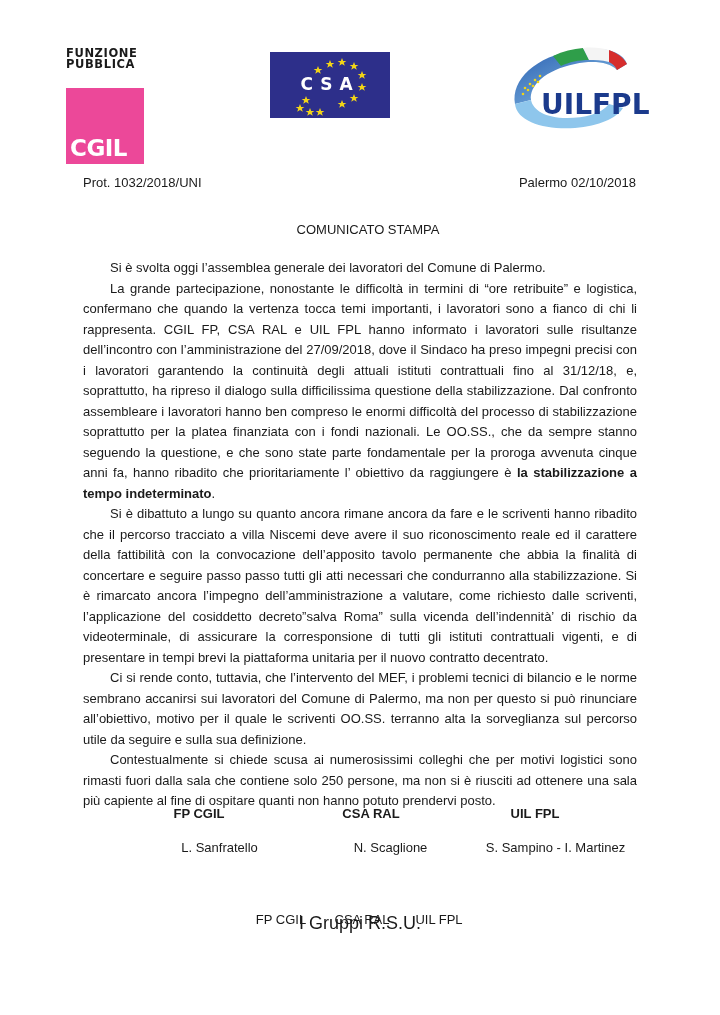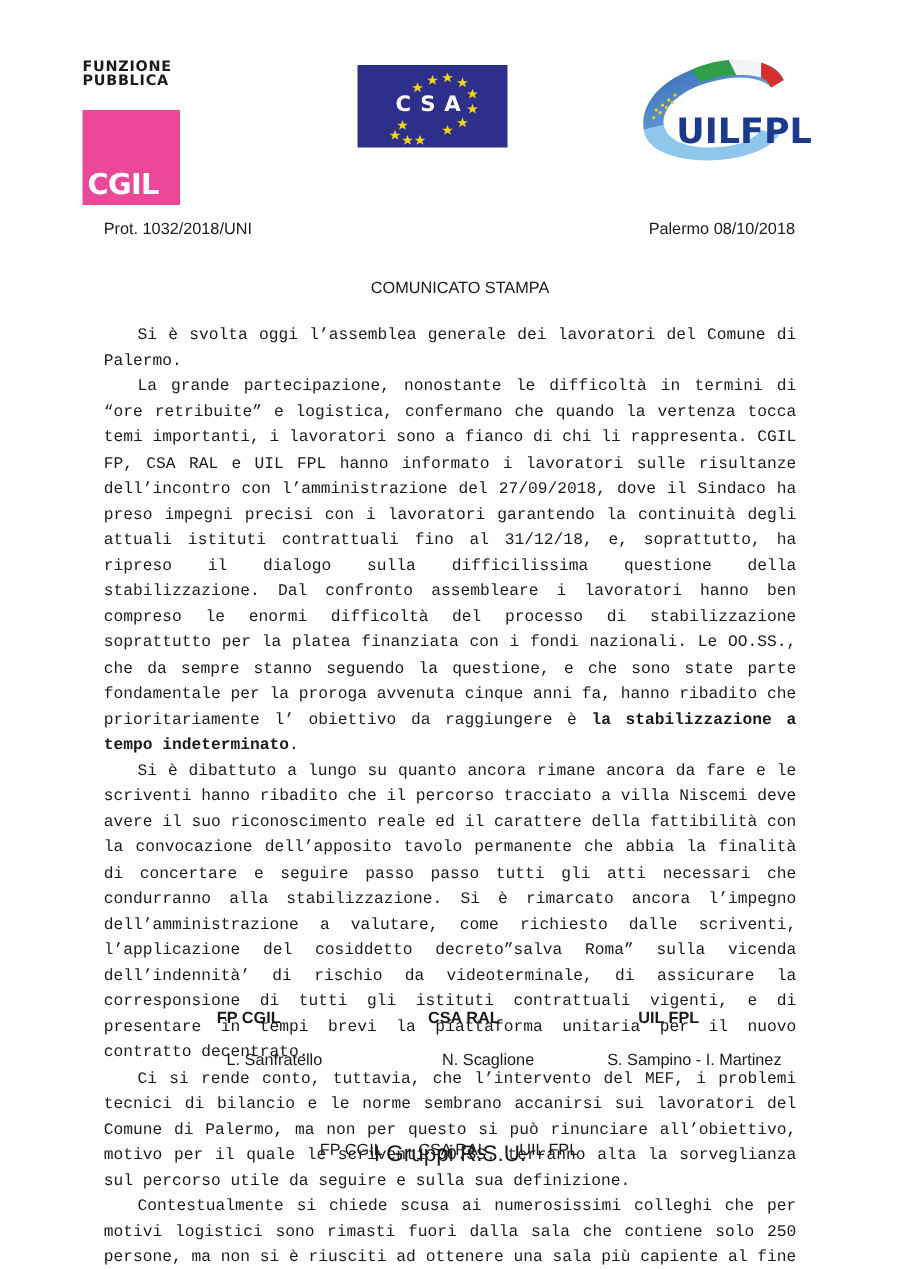--- a/index.html
+++ b/index.html
@@ -7,35 +7,35 @@
          font-family: "Liberation Sans", "DejaVu Sans", sans-serif; color: #1a1a1a; }
 
   
   .logo-cgil { position: absolute; left: 66px; top: 48px; width: 80px; }
   .cgil-title { font-family: "DejaVu Sans", sans-serif; font-weight: bold; font-size: 11.5px;
                 line-height: 11px; letter-spacing: 0.6px; color: #1a1a1a; }
   .cgil-box { margin-top: 18px; width: 78px; height: 76px; background: #ec4899; position: relative; }
   .cgil-box span { position: absolute; left: 4px; bottom: 3px; color: #fff; font-family: "DejaVu Sans", sans-serif;
                    font-weight: bold; font-size: 23px; letter-spacing: -0.5px; }
 
-  .logo-csa { position: absolute; left: 286px; top: 52px; width: 120px; height: 66px; background: #2d2f8a; }
+  .logo-csa { position: absolute; left: 270px; top: 52px; width: 120px; height: 66px; background: #2d2f8a; }
   .logo-csa svg { position: absolute; left: 0; top: 0; }
   .csa-text { position: absolute; left: 0; right: 0; top: 22px; text-align: center; color: #fff;
               font-family: "DejaVu Sans", sans-serif; font-weight: bold; font-size: 17px; letter-spacing: 7px; }
 
   .logo-uil { position: absolute; left: 505px; top: 42px; width: 150px; height: 92px; text-align: right; }
 
   
   .prot { position: absolute; left: 83px; top: 175px; font-size: 13px; }
   .place-date { position: absolute; right: 84px; top: 175px; font-size: 13px; }
   .doc-title { position: absolute; left: 0; right: 0; top: 222px; text-align: center; font-size: 13px; padding-left: 16px; }
 
   
   .body-text { position: absolute; left: 83px; top: 258px; width: 554px; font-size: 13px; line-height: 20.5px; }
-  .body-text p { margin: 0; text-align: justify; text-indent: 27px; font-family: Liberation Mono, monospace; }
+  .body-text p { margin: 0; text-align: justify; text-indent: 27px; }
   .body-text b { font-weight: bold; }
 
   
   .sig-row { position: absolute; left: 0; width: 720px; font-size: 13px; }
   .sig-col { position: absolute; text-align: center; transform: translateX(-50%); white-space: nowrap; }
   .sig-org { top: 806px; font-weight: bold; }
   .sig-name { top: 840px; padding-left: 41px; }
   .rsu-title { position: absolute; left: 0; right: 0; top: 873px; text-align: center; font-size: 18px; margin-top: 40px; }
   .rsu-row { top: 912px; }
 </style>
@@ -91,21 +91,21 @@
         <circle cx="23" cy="48" r="1.3"></circle>
         <circle cx="28" cy="44" r="1.3"></circle>
       <circle cx="35" cy="34" r="1.3"></circle>
         <circle cx="33" cy="40" r="1.3"></circle>
     </g>
     <text x="36" y="72" font-family="DejaVu Sans, sans-serif" font-weight="bold" font-size="28" fill="#1b3a8c">UILFPL</text>
   </svg>
 </div>
 
 <div class="prot">Prot.  1032/2018/UNI</div>
-<div class="place-date">Palermo 08/10/2018</div>
+<div class="place-date">Palermo 02/10/2018</div>
 <div class="doc-title">COMUNICATO STAMPA</div>
 
 <div class="body-text">
   <p><span>Si è svolta oggi l’assemblea generale dei lavoratori del Comune di Palermo.</span></p>
   <p><span>La grande partecipazione, nonostante le difficoltà in termini di “ore retribuite” e logistica, confermano che quando la vertenza tocca temi importanti,  i lavoratori sono a fianco di chi li rappresenta. CGIL FP, CSA RAL e UIL FPL hanno informato i lavoratori sulle risultanze dell’incontro con l’amministrazione del 27/09/2018, dove il Sindaco ha preso impegni precisi con i  lavoratori garantendo la continuità degli attuali istituti contrattuali fino al 31/12/18, e, soprattutto, ha ripreso il dialogo sulla difficilissima questione della stabilizzazione. Dal confronto assembleare i lavoratori hanno ben compreso le enormi difficoltà del processo di stabilizzazione soprattutto per la platea finanziata con i fondi nazionali. Le OO.SS., che da sempre stanno seguendo la questione, e che sono state parte fondamentale per la proroga avvenuta cinque anni fa, hanno ribadito che prioritariamente  l’ obiettivo  da raggiungere è </span><b>la stabilizzazione a tempo indeterminato</b><span>.</span></p>
   <p><span>Si è dibattuto a lungo su quanto ancora rimane ancora da fare e le scriventi hanno ribadito che il percorso tracciato a villa Niscemi deve avere il suo riconoscimento reale ed il carattere della fattibilità  con la convocazione dell’apposito tavolo permanente che abbia la finalità di concertare e seguire passo passo tutti gli atti necessari che condurranno alla stabilizzazione. Si è rimarcato ancora l’impegno dell’amministrazione a valutare, come richiesto dalle scriventi, l’applicazione del cosiddetto decreto”salva Roma” sulla vicenda dell’indennità’ di rischio da videoterminale, di assicurare la corresponsione di tutti gli istituti contrattuali vigenti, e di presentare in tempi brevi la piattaforma unitaria per il nuovo contratto decentrato.</span></p>
   <p><span>Ci si rende conto, tuttavia, che l’intervento del MEF, i problemi tecnici di bilancio e le norme sembrano accanirsi sui lavoratori del Comune di Palermo, ma non per questo si può rinunciare all’obiettivo, motivo per il quale le scriventi OO.SS. terranno alta la sorveglianza sul percorso utile da seguire e sulla sua definizione.</span></p>
   <p><span>Contestualmente si chiede scusa ai numerosissimi colleghi che per motivi logistici sono rimasti fuori dalla sala che contiene solo 250 persone, ma non si è riusciti ad ottenere una sala più capiente  al fine di ospitare quanti non hanno potuto prendervi posto.</span></p>
 </div>
 

